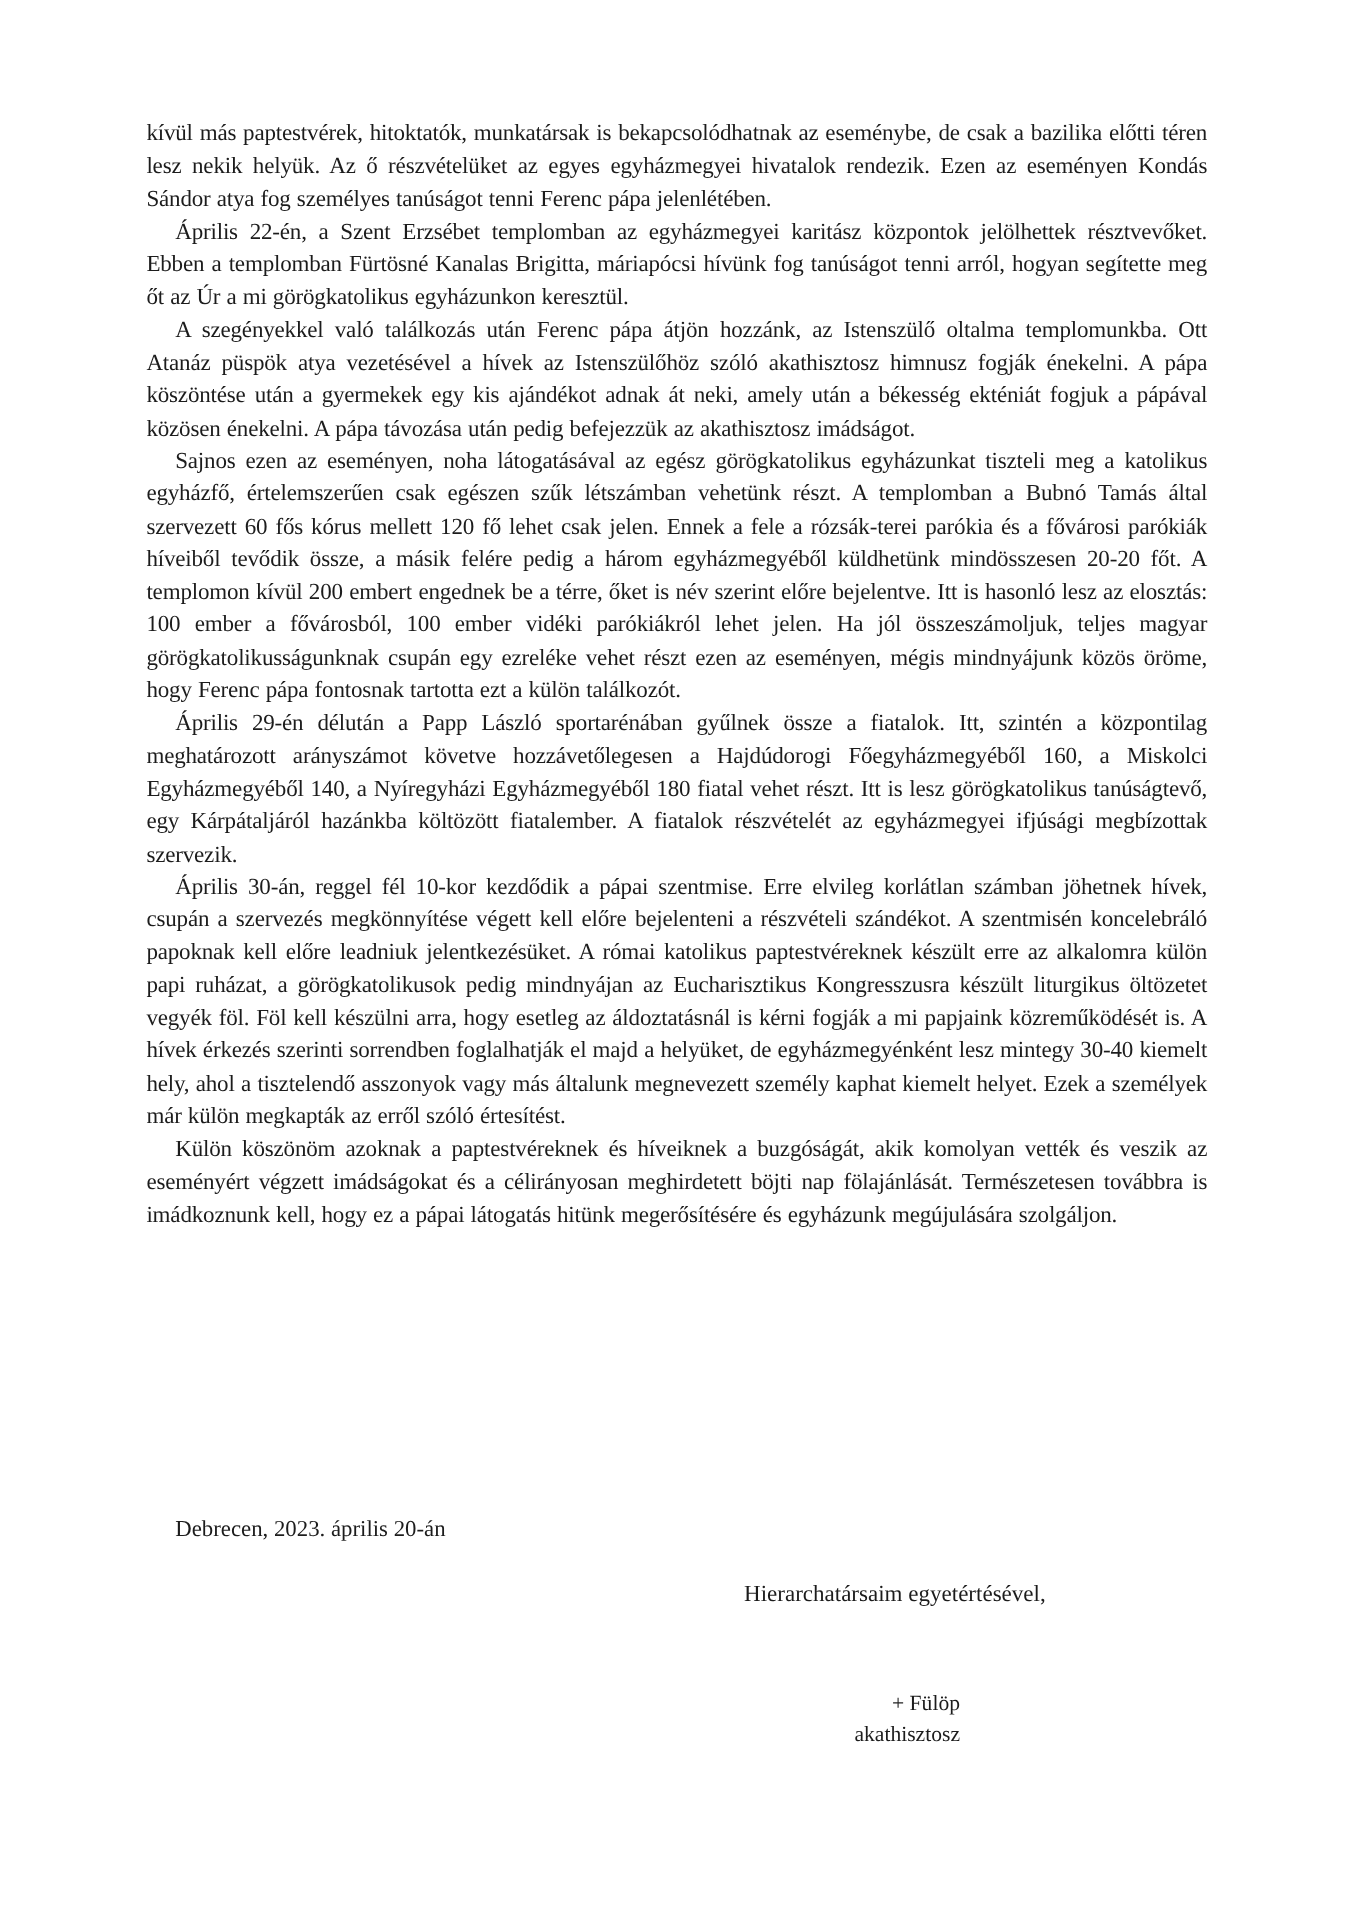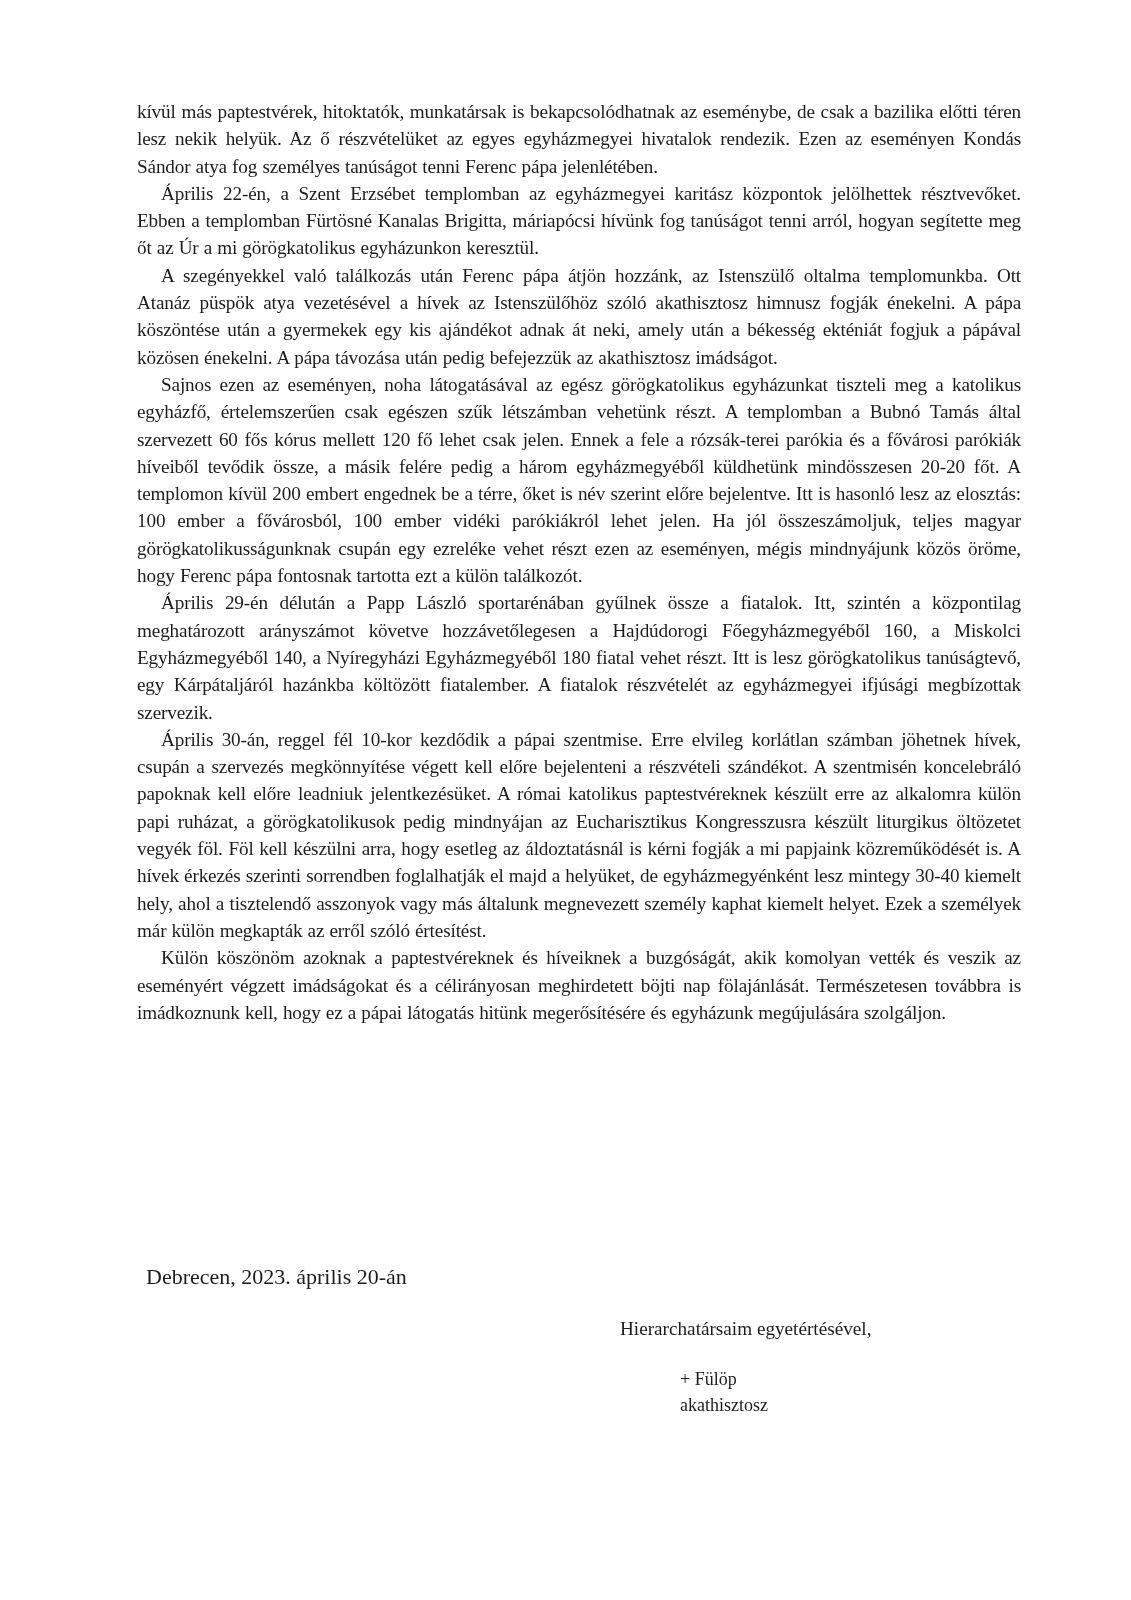--- a/index.html
+++ b/index.html
@@ -1,29 +1,29 @@
 <!DOCTYPE html>
 <html><head>
 <meta charset="utf-8">
 <style>
   html, body { margin: 0; padding: 0; background: #ffffff; }
   body {
     width: 1131px; height: 1600px; position: relative; overflow: hidden;
     font-family: "Liberation Serif", "DejaVu Serif", serif;
     color: #1c1c1c;
   }
-  .page { position: absolute; left: 137px; top: 98px; width: 884px; }
+  .page { position: absolute; left: 122px; top: 98px; width: 884px; }
   .para {
     font-size: 19.2px; line-height: 27.3px; text-align: justify;
     text-indent: 24px; margin: 0; letter-spacing: -0.15px; word-spacing: 0.5px;
   }
   .para.first { text-indent: 0; }
-  .date { position: absolute; left: 146px; top: 1264px; font-size: 22px; }
+  .date { position: absolute; left: 146px; top: 1264px; font-size: 19px; }
   .sign-intro { position: absolute; left: 620px; top: 1294px; font-size: 19.2px; margin-top: 24px; }
-  .sign-block { position: absolute; left: 680px; top: 1366px; width: 120px; text-align: left; font-size: 18px; line-height: 26px; }
+  .sign-block { position: absolute; left: 680px; top: 1406px; width: 120px; text-align: right; font-size: 18px; line-height: 26px; }
 </style>
 </head>
 <body>
 
 <div class="page">
   <p class="para first">kívül más paptestvérek, hitoktatók, munkatársak is bekapcsolódhatnak az eseménybe, de csak a bazilika előtti téren lesz nekik helyük. Az ő részvételüket az egyes egyházmegyei hivatalok rendezik. Ezen az eseményen Kondás Sándor atya fog személyes tanúságot tenni Ferenc pápa jelenlétében.</p>
   <p class="para">Április 22-én, a Szent Erzsébet templomban az egyházmegyei karitász központok jelölhettek résztvevőket. Ebben a templomban Fürtösné Kanalas Brigitta, máriapócsi hívünk fog tanúságot tenni arról, hogyan segítette meg őt az Úr a mi görögkatolikus egyházunkon keresztül.</p>
   <p class="para">A szegényekkel való találkozás után Ferenc pápa átjön hozzánk, az Istenszülő oltalma templomunkba. Ott Atanáz püspök atya vezetésével a hívek az Istenszülőhöz szóló akathisztosz himnusz fogják énekelni. A pápa köszöntése után a gyermekek egy kis ajándékot adnak át neki, amely után a békesség ekténiát fogjuk a pápával közösen énekelni. A pápa távozása után pedig befejezzük az akathisztosz imádságot.</p>
   <p class="para">Sajnos ezen az eseményen, noha látogatásával az egész görögkatolikus egyházunkat tiszteli meg a katolikus egyházfő, értelemszerűen csak egészen szűk létszámban vehetünk részt. A templomban a Bubnó Tamás által szervezett 60 fős kórus mellett 120 fő lehet csak jelen. Ennek a fele a rózsák-terei parókia és a fővárosi parókiák híveiből tevődik össze, a másik felére pedig a három egyházmegyéből küldhetünk mindösszesen 20-20 főt. A templomon kívül 200 embert engednek be a térre, őket is név szerint előre bejelentve. Itt is hasonló lesz az elosztás: 100 ember a fővárosból, 100 ember vidéki parókiákról lehet jelen. Ha jól összeszámoljuk, teljes magyar görögkatolikusságunknak csupán egy ezreléke vehet részt ezen az eseményen, mégis mindnyájunk közös öröme, hogy Ferenc pápa fontosnak tartotta ezt a külön találkozót.</p>
   <p class="para">Április 29-én délután a Papp László sportarénában gyűlnek össze a fiatalok. Itt, szintén a központilag meghatározott arányszámot követve hozzávetőlegesen a Hajdúdorogi Főegyházmegyéből 160, a Miskolci Egyházmegyéből 140, a Nyíregyházi Egyházmegyéből 180 fiatal vehet részt. Itt is lesz görögkatolikus tanúságtevő, egy Kárpátaljáról hazánkba költözött fiatalember. A fiatalok részvételét az egyházmegyei ifjúsági megbízottak szervezik.</p>

